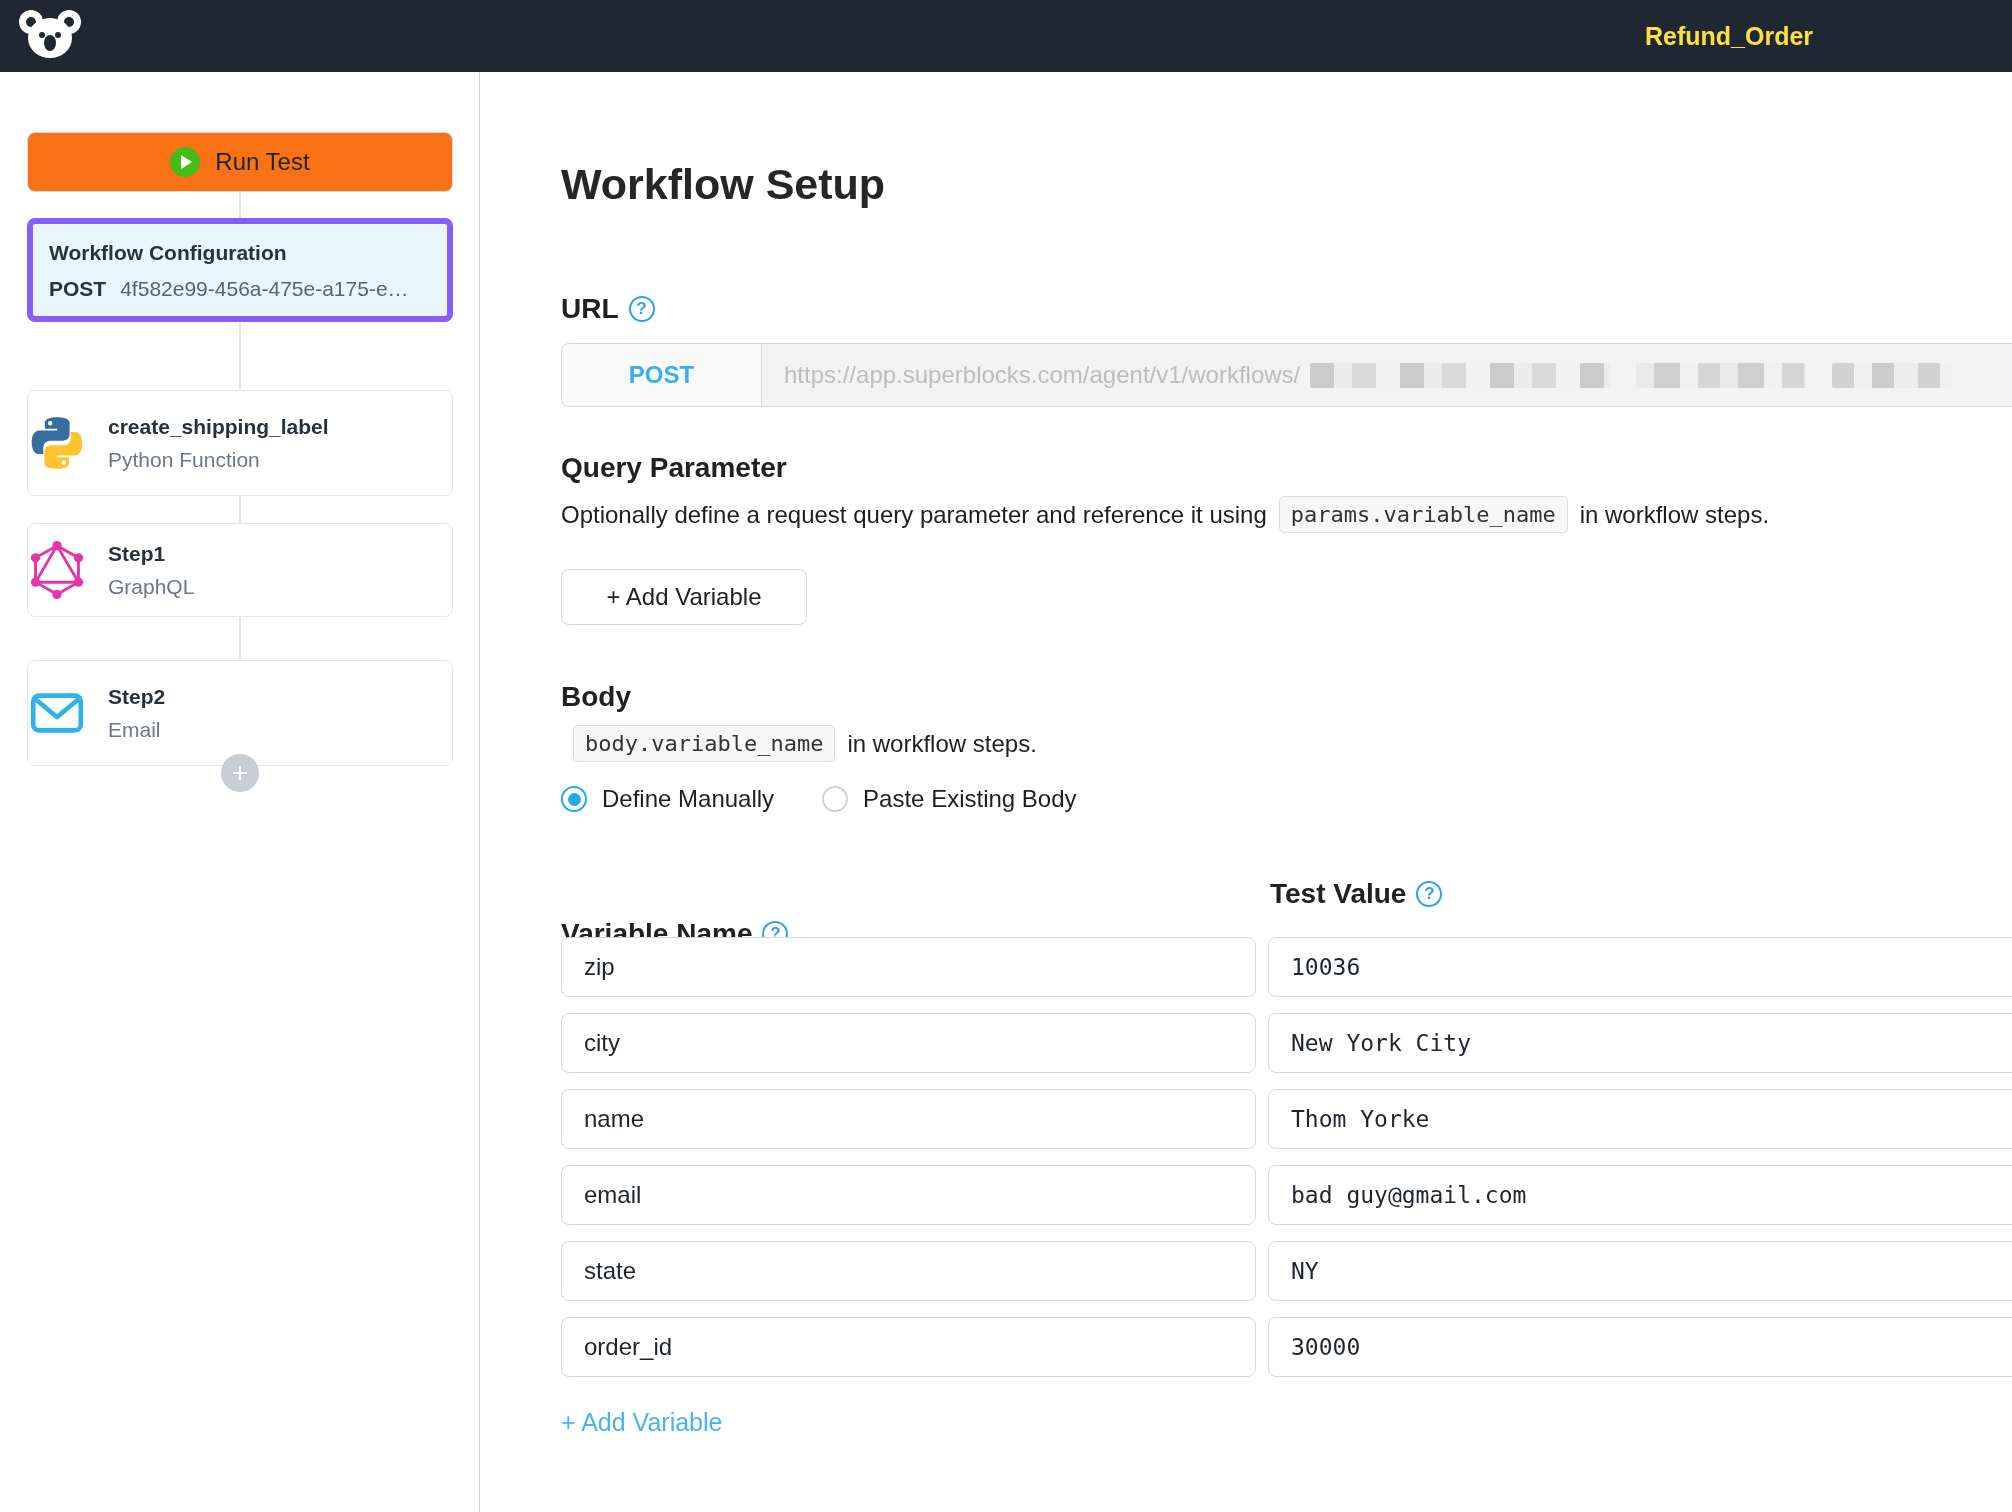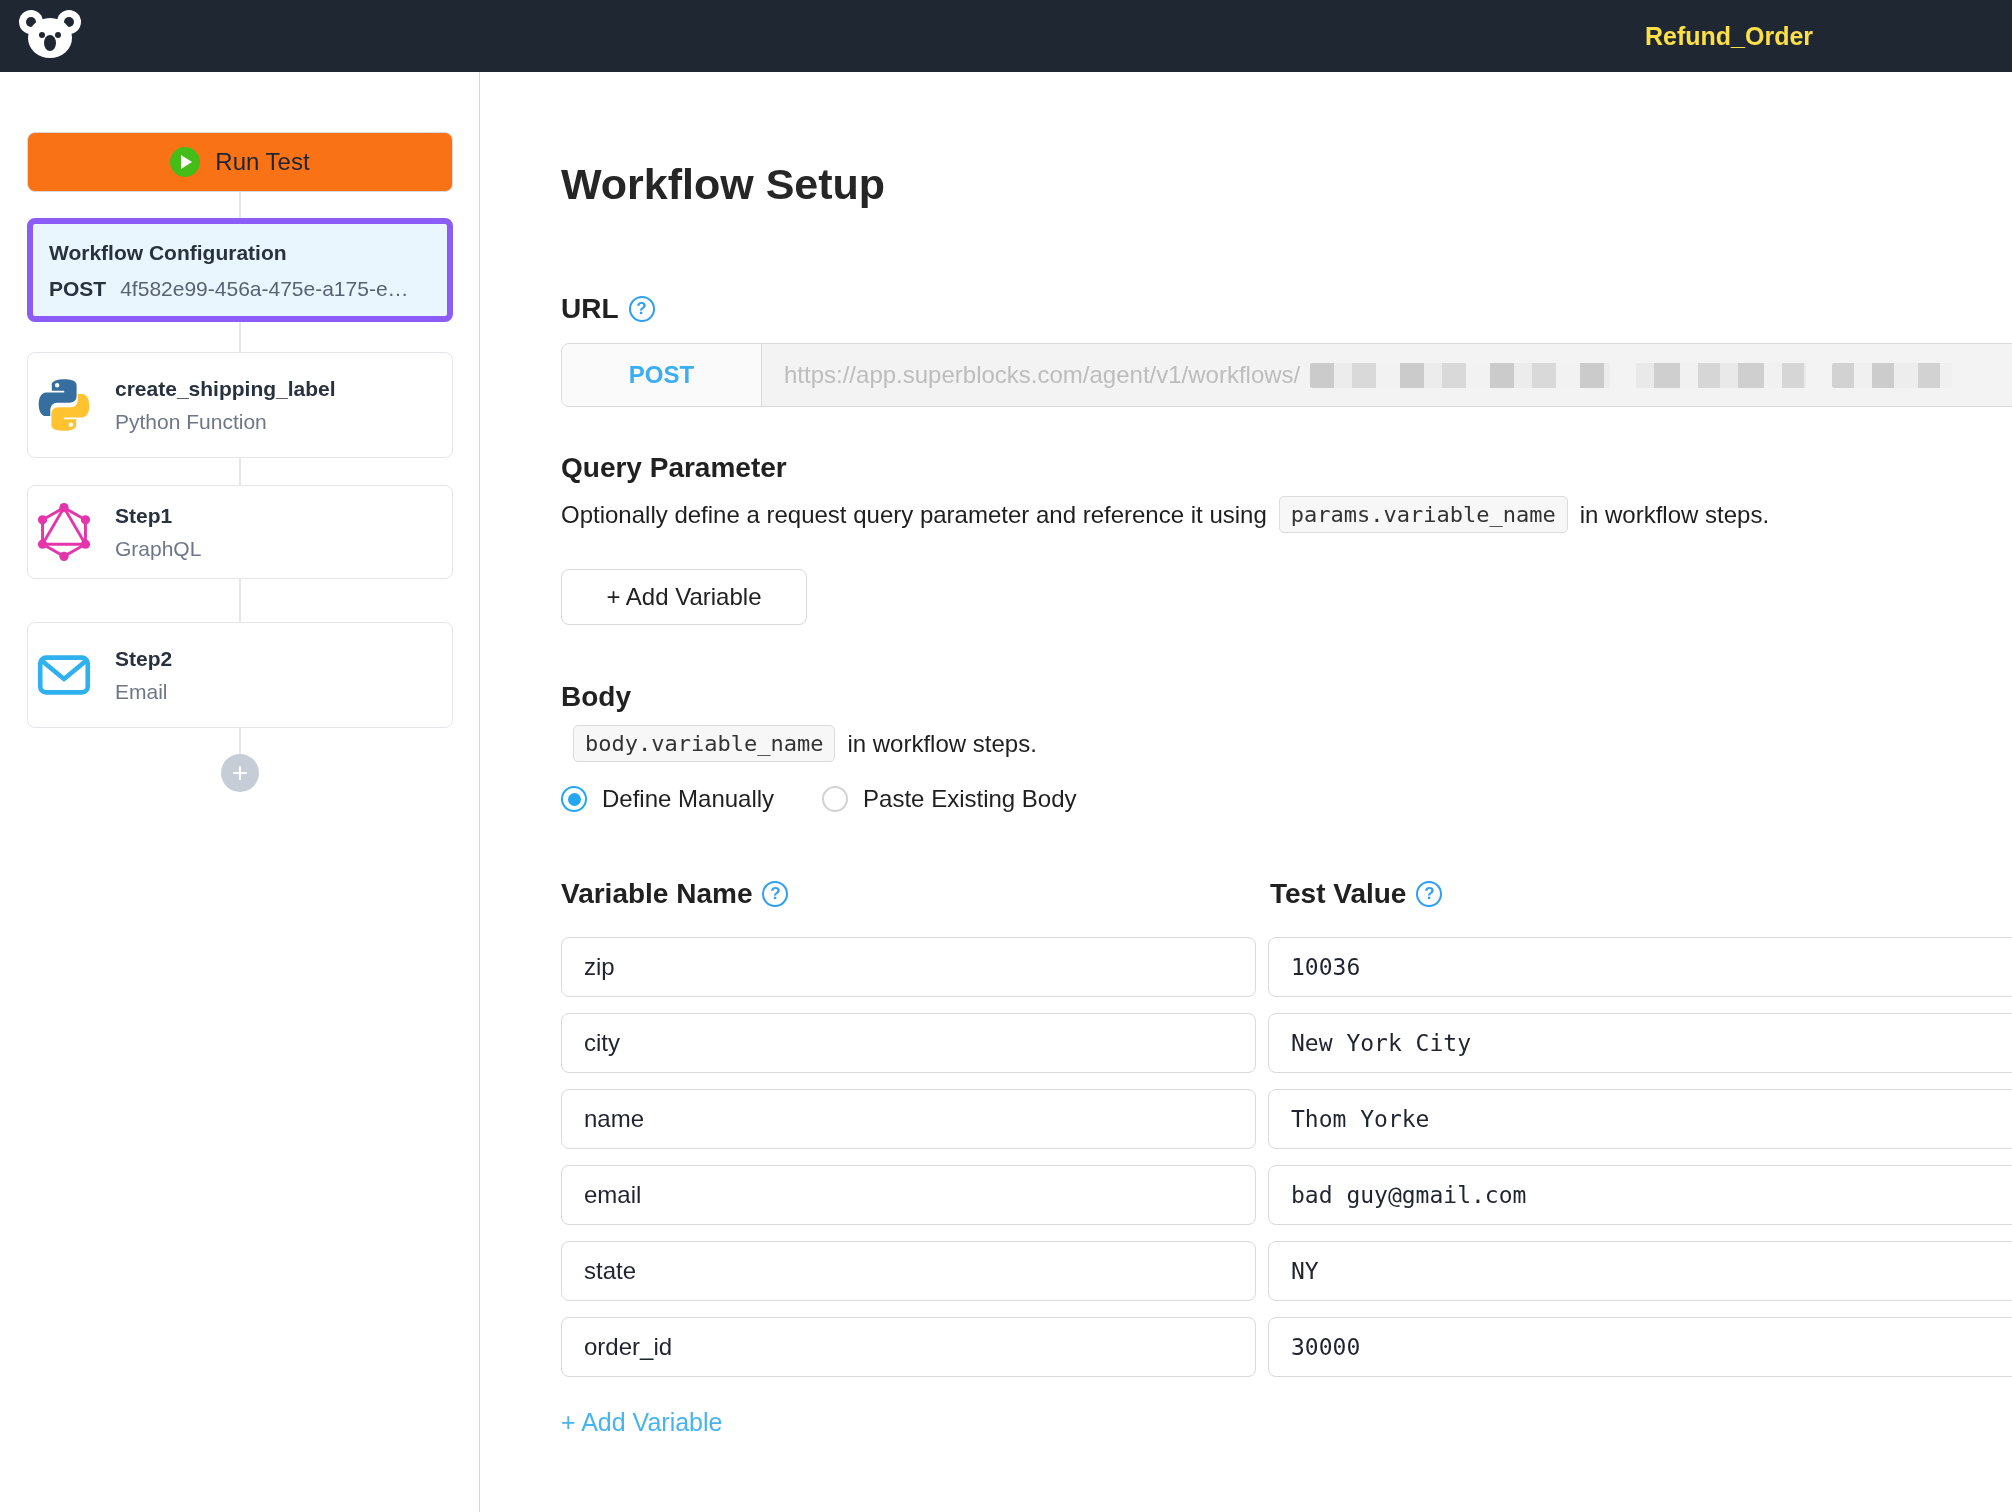--- a/index.html
+++ b/index.html
@@ -29,21 +29,21 @@
     border-left:11px solid #ffffff; border-top:7px solid transparent; border-bottom:7px solid transparent; }
 
   .step-card { position:absolute; left:27px; width:426px; background:#ffffff;
     border:1px solid #e4e6ea; border-radius:8px; z-index:2; cursor:pointer; }
   .step-card.selected { background:#eaf6fe; border:6px solid #8b5cf6; }
   .card-config { top:146px; height:104px; padding:17px 16px 0 16px; }
   .card-title { font-size:21px; font-weight:700; color:#28313e; }
   .card-line2 { margin-top:12px; font-size:21px; }
   .card-method { font-weight:700; color:#28313e; margin-right:14px; }
   .card-uuid { color:#596273; }
-  .icon-card { display:flex; align-items:center; padding-left:7px; gap:22px; }
+  .icon-card { display:flex; align-items:center; padding-left:0; gap:22px;margin-top:38px; }
   .card-python { top:280px; height:106px; }
   .card-step1  { top:413px; height:94px; }
   .card-step2  { top:550px; height:106px; }
   .step-icon { width:58px; height:58px; flex:0 0 58px; }
   .icon-text .card-title { margin-bottom:9px; }
   .card-sub { font-size:21px; color:#6e7787; }
   .add-step { position:absolute; left:221px; top:682px; width:38px; height:38px;
     border-radius:50%; background:#c7cdd6; color:#ffffff; display:flex; align-items:center;
     justify-content:center; font-size:28px; font-weight:400; z-index:2; cursor:pointer; }
 
@@ -88,21 +88,21 @@
   .body-desc { top:653px; }
   .radio-row { position:absolute; left:80px; top:713px; display:flex; align-items:center; }
   .radio-pair { display:flex; align-items:center; gap:15px; font-size:24px; color:#1f1f1f; cursor:pointer; }
   .radio-pair + .radio-pair { margin-left:48px; }
   .radio { width:26px; height:26px; border-radius:50%; background:#fff; }
   .radio.checked { border:2px solid #22a7f0; display:flex; align-items:center; justify-content:center; }
   .radio.checked::after { content:""; width:13px; height:13px; border-radius:50%; background:#22a7f0; }
   .radio.unchecked { border:2px solid #d2d2d2; }
 
   .col-header { position:absolute; top:806px; display:flex; align-items:center; }
-  .col-header.name { left:80px; }
+  .col-header.name { left:80px;margin-top:40px; }
   .col-header.value { left:789px; }
 
   .var-row-name { position:absolute; left:80px; width:695px; height:60px; }
   .var-row-value { position:absolute; left:787px; width:770px; height:60px; }
   .txt-input { width:100%; height:100%; border:1px solid #d9d9d9; border-radius:8px;
     padding:8px 22px; font-size:24px; color:#1f2430; background:#fff; outline:none;
     font-family:"Liberation Sans", sans-serif; }
   .txt-input.mono { font-family:"DejaVu Sans Mono", monospace; font-size:23px; }
   .row-y0 { top:865px; } .row-y1 { top:941px; } .row-y2 { top:1017px; }
   .row-y3 { top:1093px; } .row-y4 { top:1169px; } .row-y5 { top:1245px; }

